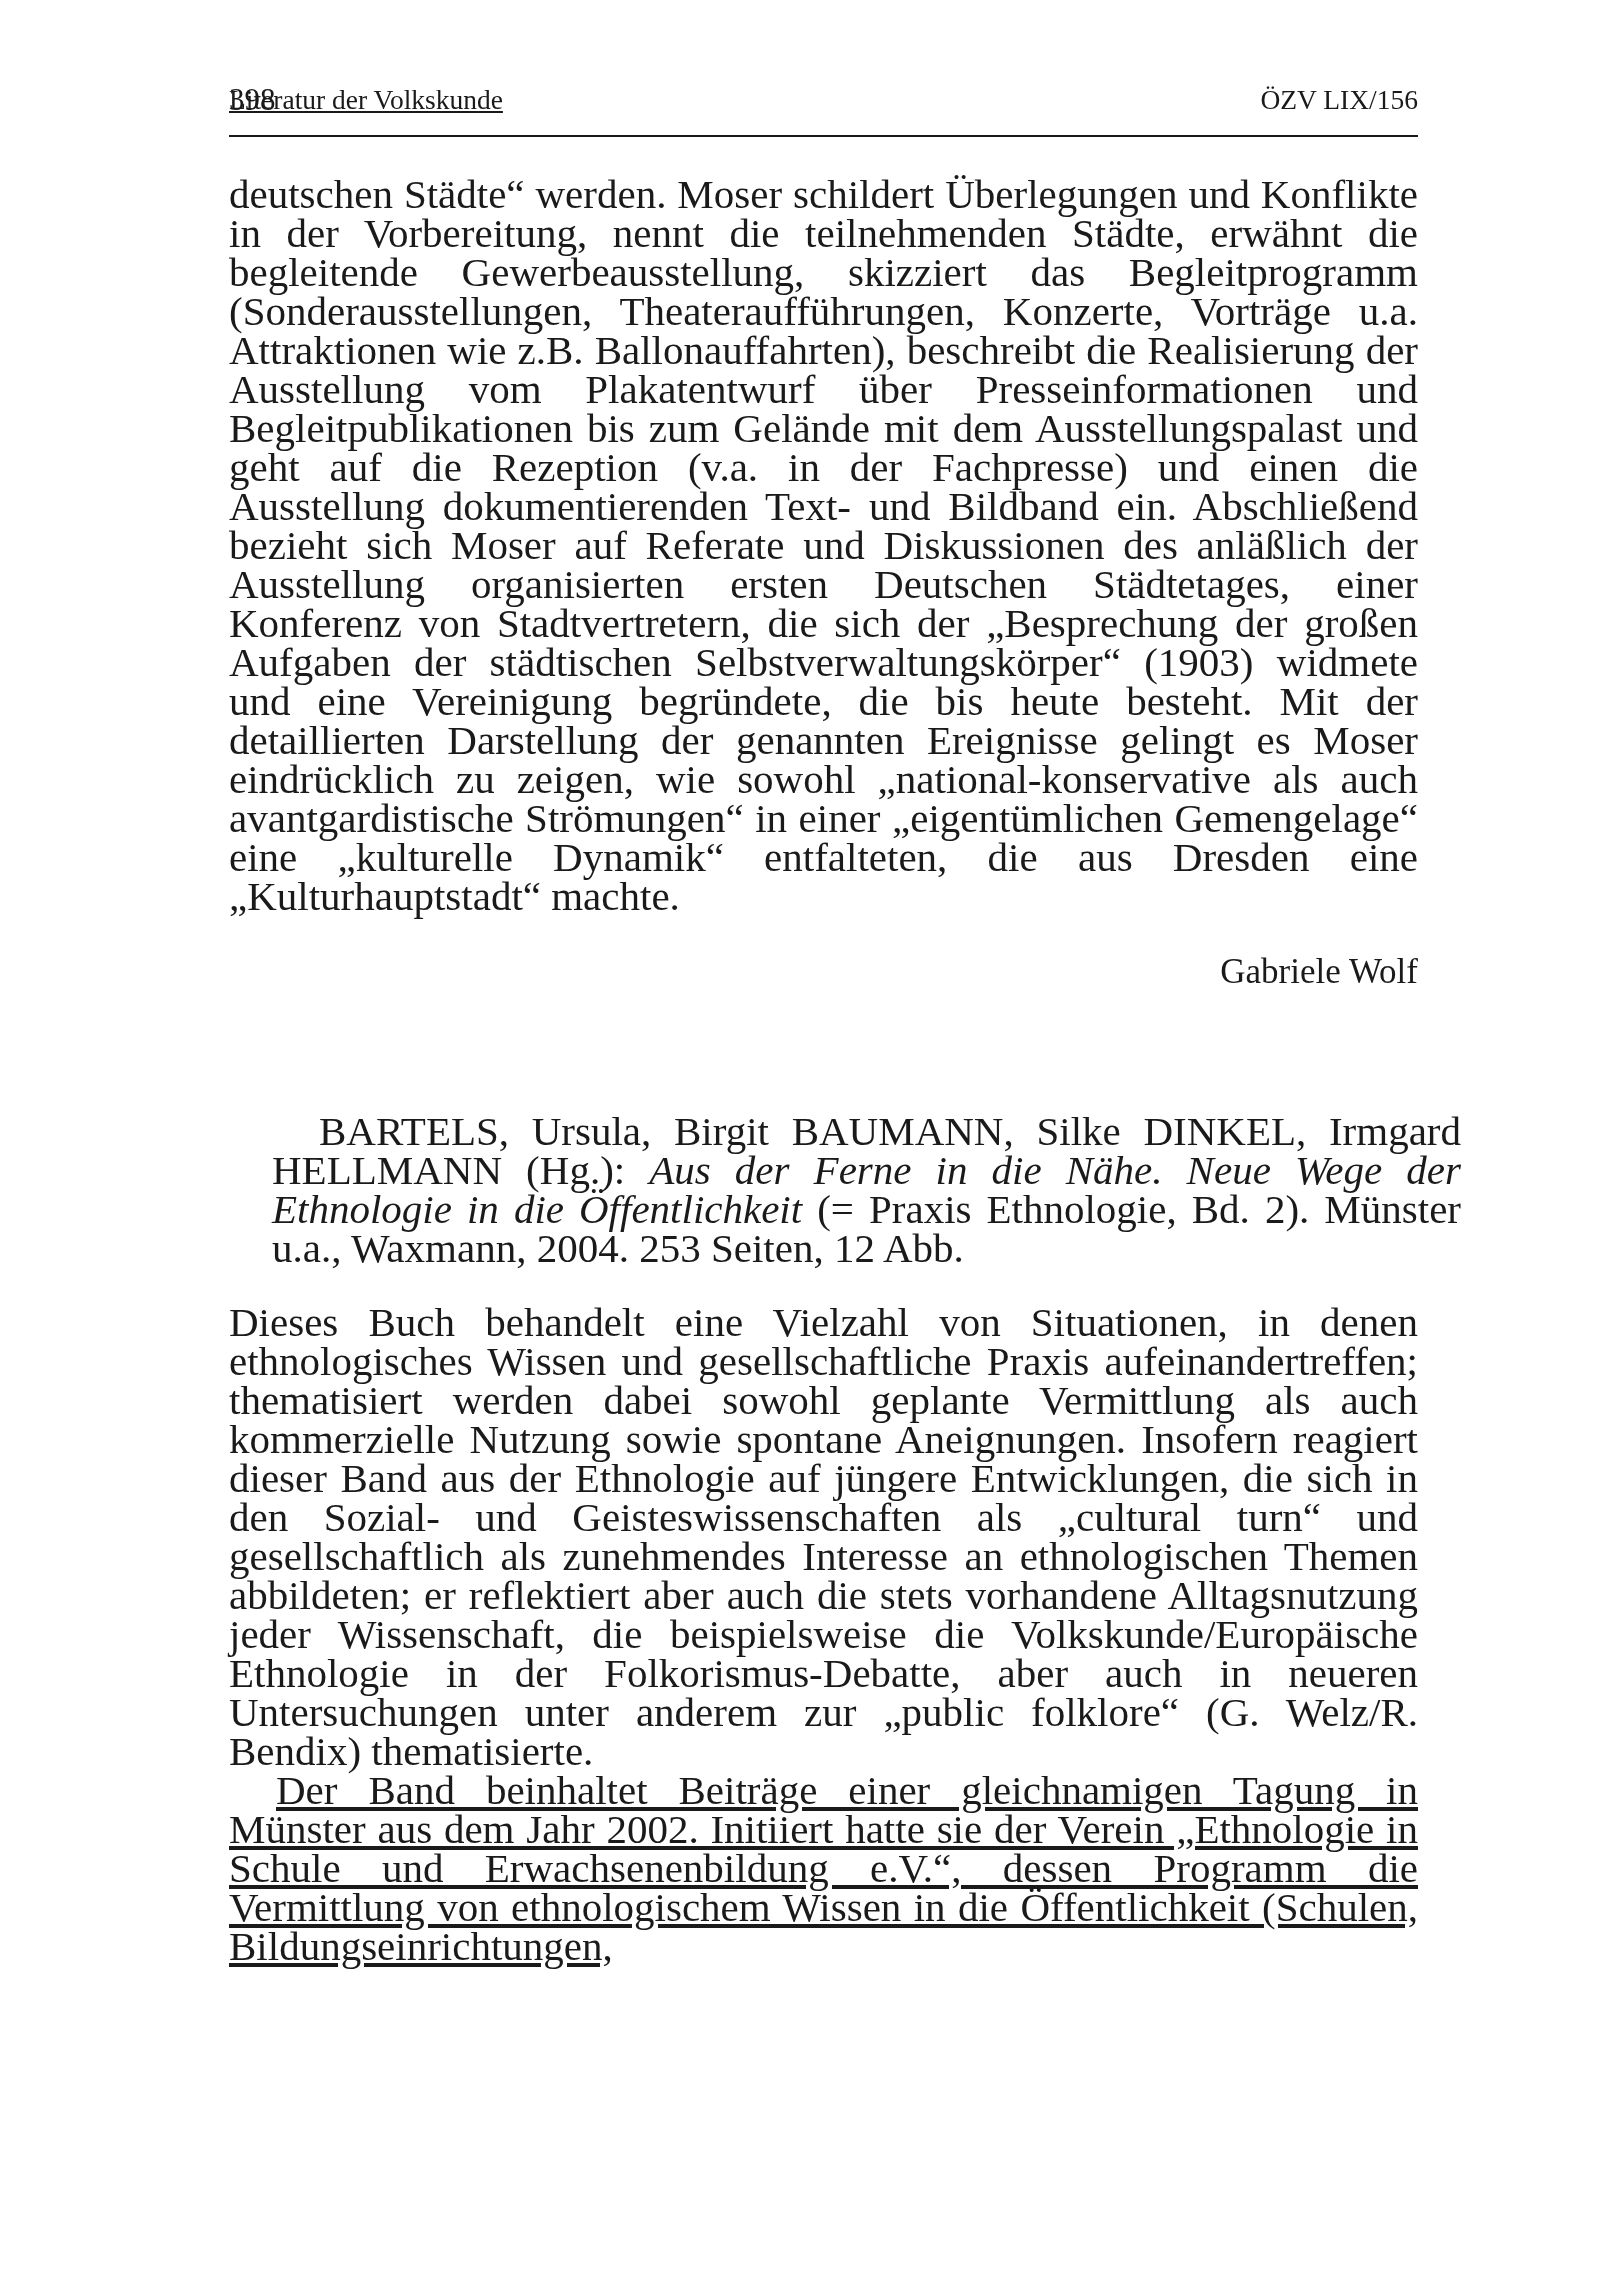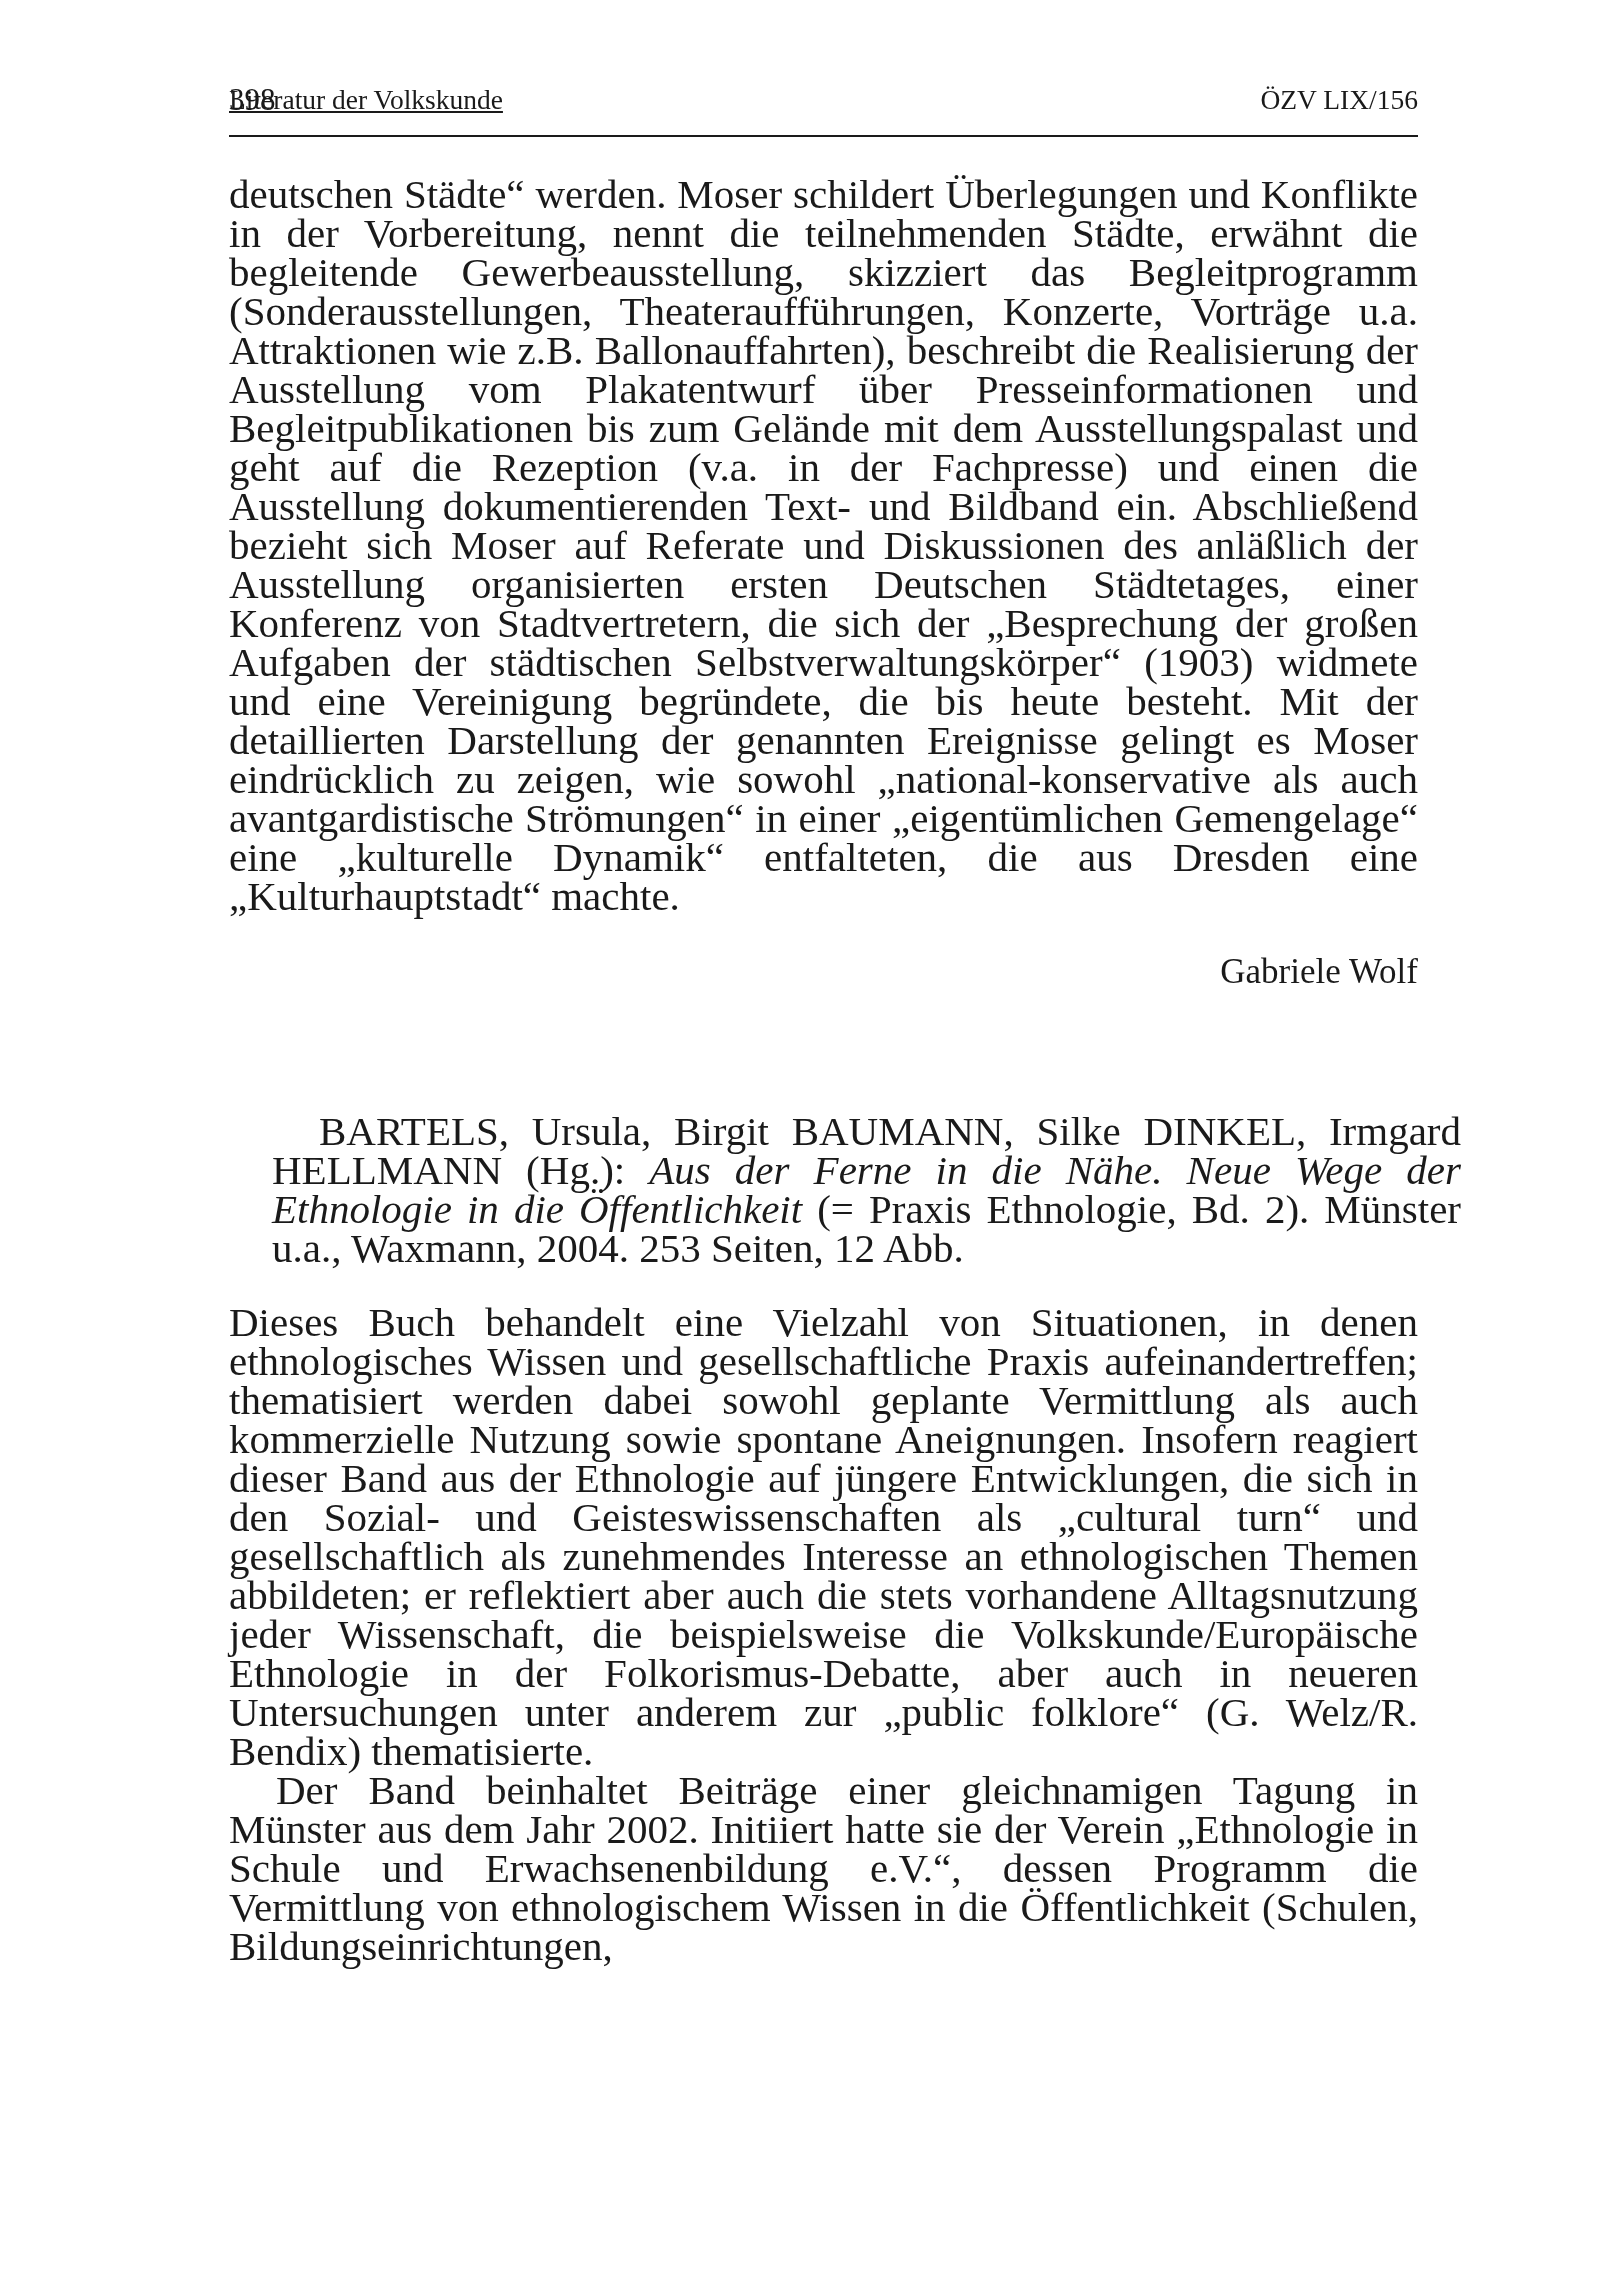--- a/index.html
+++ b/index.html
@@ -93,20 +93,21 @@
     }
     .biblio i {
       font-style: italic;
     }
     .review2 {
       top: 1270px;
       margin-top: 33px;
     }
     .indent {
       text-indent: 47px;
+      text-decoration: underline;
     }
     .lastline {
       text-align-last: justify;
     }
   </style>
 </head>
 <body>
 
 <div class="page">
 

